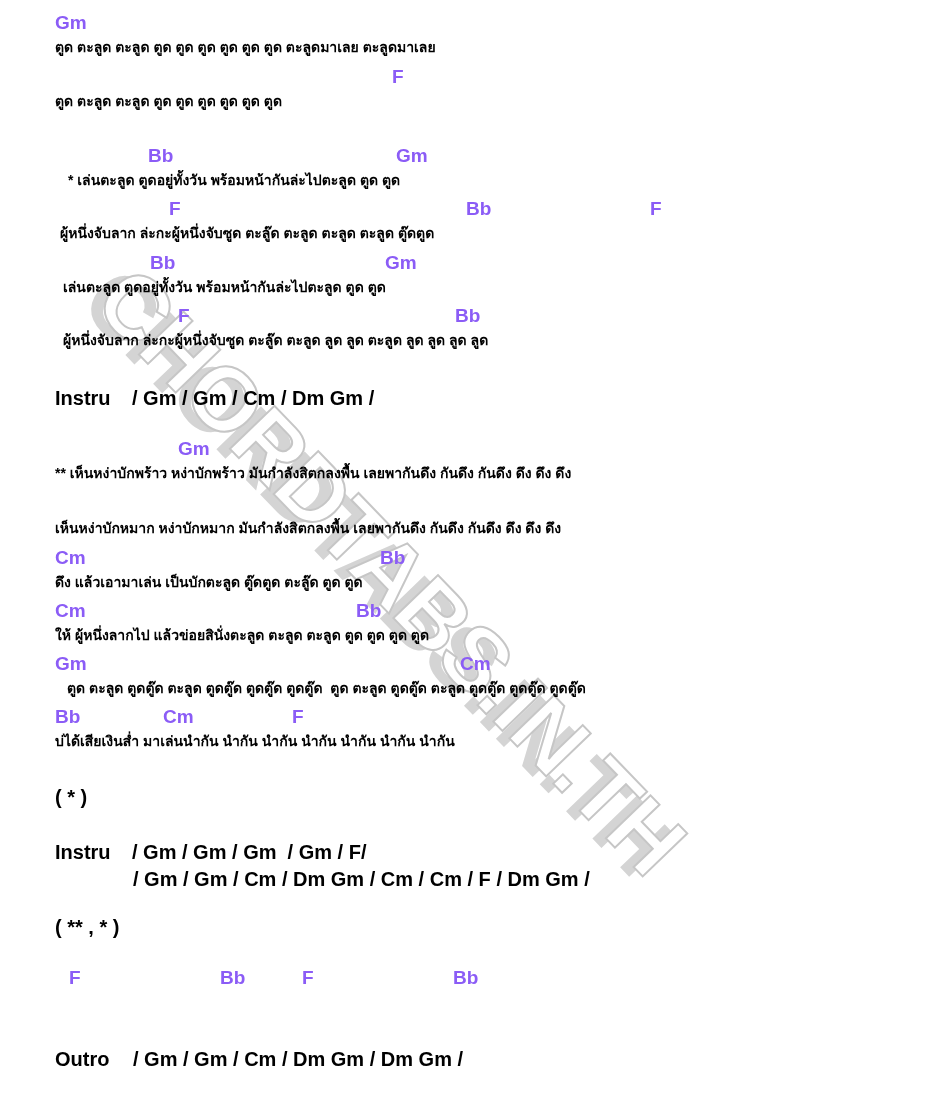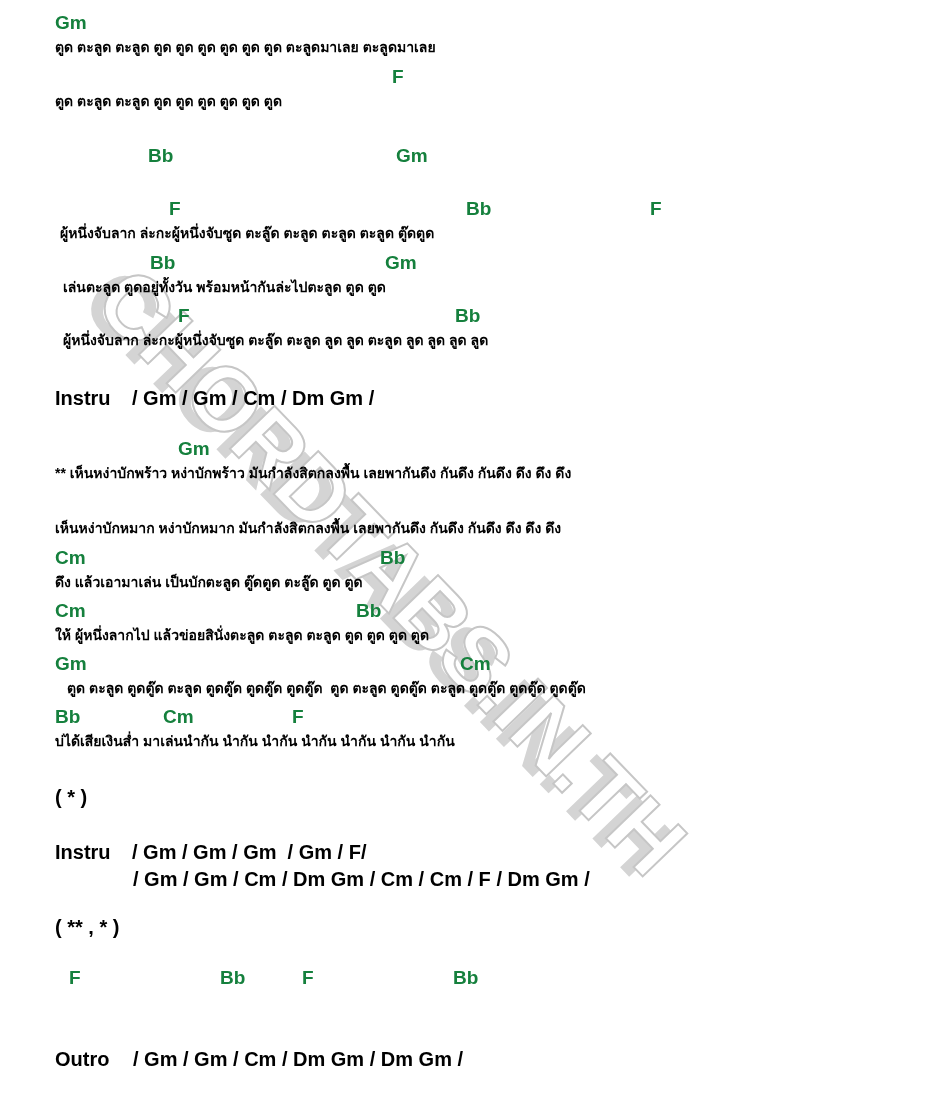--- a/index.html
+++ b/index.html
@@ -13,21 +13,21 @@
     height: 1100px;
     background: #ffffff;
     overflow: hidden;
     font-family: "Liberation Sans", "DejaVu Sans", sans-serif;
   }
   .chord {
     position: absolute;
     font-weight: bold;
     font-size: 19px;
     line-height: 1.2;
-    color: #15803d;
+    color: #8b5cf6;
     white-space: pre;
     z-index: 2;
   }
   .lyric {
     position: absolute;
     font-weight: bold;
     font-size: 14px;
     line-height: 1.3;
     color: #000000;
     white-space: pre;
@@ -63,20 +63,21 @@
 <body>
 
 <div id="sheet">
   <div class="watermark">CHORDTABS.IN.TH</div>
 <div class="chord" style="left: 55px; top: 12px;">Gm</div>
     <div class="lyric" style="left: 55px; top: 38px;">ตูด ตะลูด ตะลูด ตูด ตูด ตูด ตูด ตูด ตูด ตะลูดมาเลย ตะลูดมาเลย</div>
     <div class="chord" style="left: 392px; top: 66px;">F</div>
     <div class="lyric" style="left: 55px; top: 92px;">ตูด ตะลูด ตะลูด ตูด ตูด ตูด ตูด ตูด ตูด</div>
     <div class="chord" style="left: 148px; top: 145px;">Bb</div>
     <div class="chord" style="left: 396px; top: 145px;">Gm</div>
+    <div class="lyric" style="left: 68px; top: 171px;">* เล่นตะลูด ตูดอยู่ทั้งวัน พร้อมหน้ากันล่ะไปตะลูด ตูด ตูด</div>
     <div class="chord" style="left: 169px; top: 198px;">F</div>
     <div class="chord" style="left: 466px; top: 198px;">Bb</div>
     <div class="chord" style="left: 650px; top: 198px;">F</div>
     <div class="lyric" style="left: 60px; top: 224px;">ผู้หนึ่งจับลาก ล่ะกะผู้หนึ่งจับซูด ตะลู๊ด ตะลูด ตะลูด ตะลูด ตู๊ดตูด</div>
     <div class="chord" style="left: 150px; top: 252px;">Bb</div>
     <div class="chord" style="left: 385px; top: 252px;">Gm</div>
     <div class="lyric" style="left: 63px; top: 278px;">เล่นตะลูด ตูดอยู่ทั้งวัน พร้อมหน้ากันล่ะไปตะลูด ตูด ตูด</div>
     <div class="chord" style="left: 178px; top: 305px;">F</div>
     <div class="chord" style="left: 455px; top: 305px;">Bb</div>
     <div class="lyric" style="left: 63px; top: 331px;">ผู้หนึ่งจับลาก ล่ะกะผู้หนึ่งจับซูด ตะลู๊ด ตะลูด ลูด ลูด ตะลูด ลูด ลูด ลูด ลูด</div>

